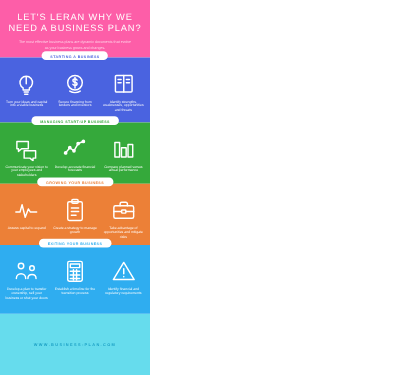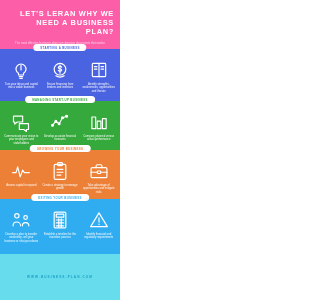--- a/index.html
+++ b/index.html
@@ -14,23 +14,23 @@
   .header{
     background:#fd5ea8;
     flex:0 0 46px;
     display:flex;flex-direction:column;align-items:center;justify-content:flex-start;
     padding-top:9px;box-sizing:border-box;
   }
   .header-title{
     color:#ffffff;
     font-size:7.4px;
     line-height:9.2px;
-    font-weight:bold;
+    font-weight:normal;
     letter-spacing:0.7px;
-    text-align:right;
+    text-align:center;
     width:108px;
     text-transform:uppercase;
   }
   .header-sub{
     margin-top:4px;
     color:#ffd0e6;
     font-size:2.9px;
     line-height:4.2px;
     text-align:center;
     width:92px;

